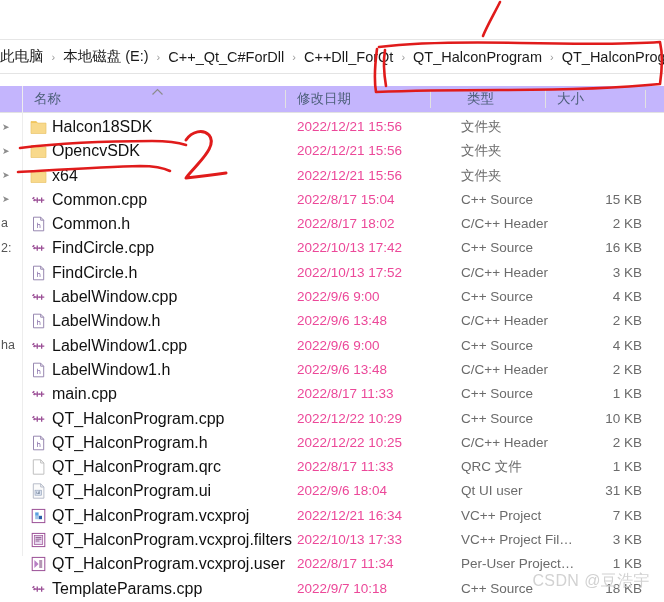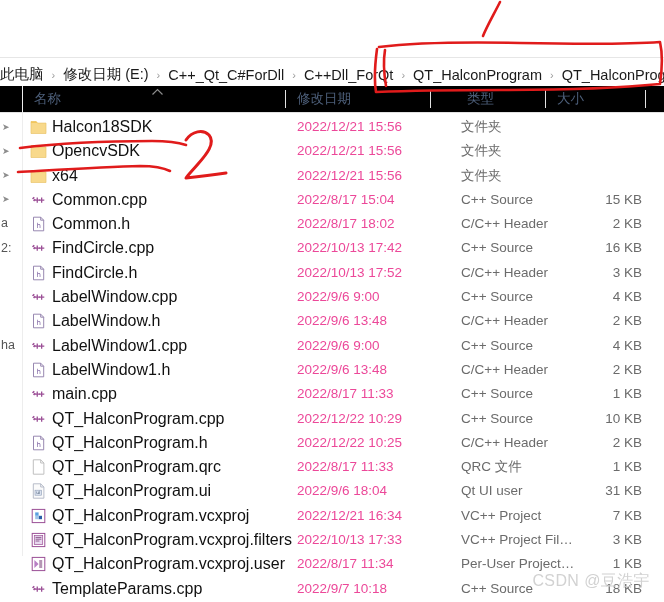--- a/index.html
+++ b/index.html
@@ -8,41 +8,41 @@
     background:#ffffff;
     font-family:"Liberation Sans","DejaVu Sans",sans-serif;
     overflow:hidden;
     position:relative;
     -webkit-font-smoothing:antialiased;
   }
   #root{position:relative;width:664px;height:602px;}
 
   
   .addressbar{
-    position:absolute;left:0;top:57px;width:664px;height:33px;
+    position:absolute;left:0;top:39px;width:664px;height:33px;
     background:#ffffff;
     border-top:1px solid #e6e6e6;
     border-bottom:1px solid #e4e4e4;
     display:flex;align-items:center;
     overflow:hidden;
   }
   .crumb{
     font-size:14.5px;color:#1b1b1b;white-space:nowrap;
     padding:2px 1px;
   }
   .crumb.first{margin-left:-3px;}
   .crumb-sep{
     color:#9a9a9a;font-size:11px;margin:0 7px;
     line-height:1;transform:translateY(1px);
   }
 
   
   .colheader{
     position:absolute;left:0;top:86px;width:664px;height:26px;
-    background:#000000;
+    background:#c4b5fd;
     border-bottom:1px solid #e2e2e2;
   }
   .colheader .cell{
     position:absolute;top:0;height:26px;
     display:flex;align-items:center;
     font-size:13.5px;color:#4d5f7a;
     box-sizing:border-box;
     padding-left:12px;
   }
   .colheader .sep{
@@ -109,21 +109,21 @@
 </style>
 </head>
 <body>
 
 <div id="root">
 
   <div class="addressbar">
     <div id="crumbs" style="display:flex;align-items:center;padding-left:2px;">
         <span class="crumb first">此电脑</span>
         <span class="crumb-sep">›</span>
-        <span class="crumb">修改日期 (E:)</span>
+        <span class="crumb">本地磁盘 (E:)</span>
         <span class="crumb-sep">›</span>
         <span class="crumb">C++_Qt_C#ForDll</span>
         <span class="crumb-sep">›</span>
         <span class="crumb">C++Dll_ForQt</span>
         <span class="crumb-sep">›</span>
         <span class="crumb">QT_HalconProgram</span>
         <span class="crumb-sep">›</span>
         <span class="crumb">QT_HalconProgram</span>
       </div>
   </div>

